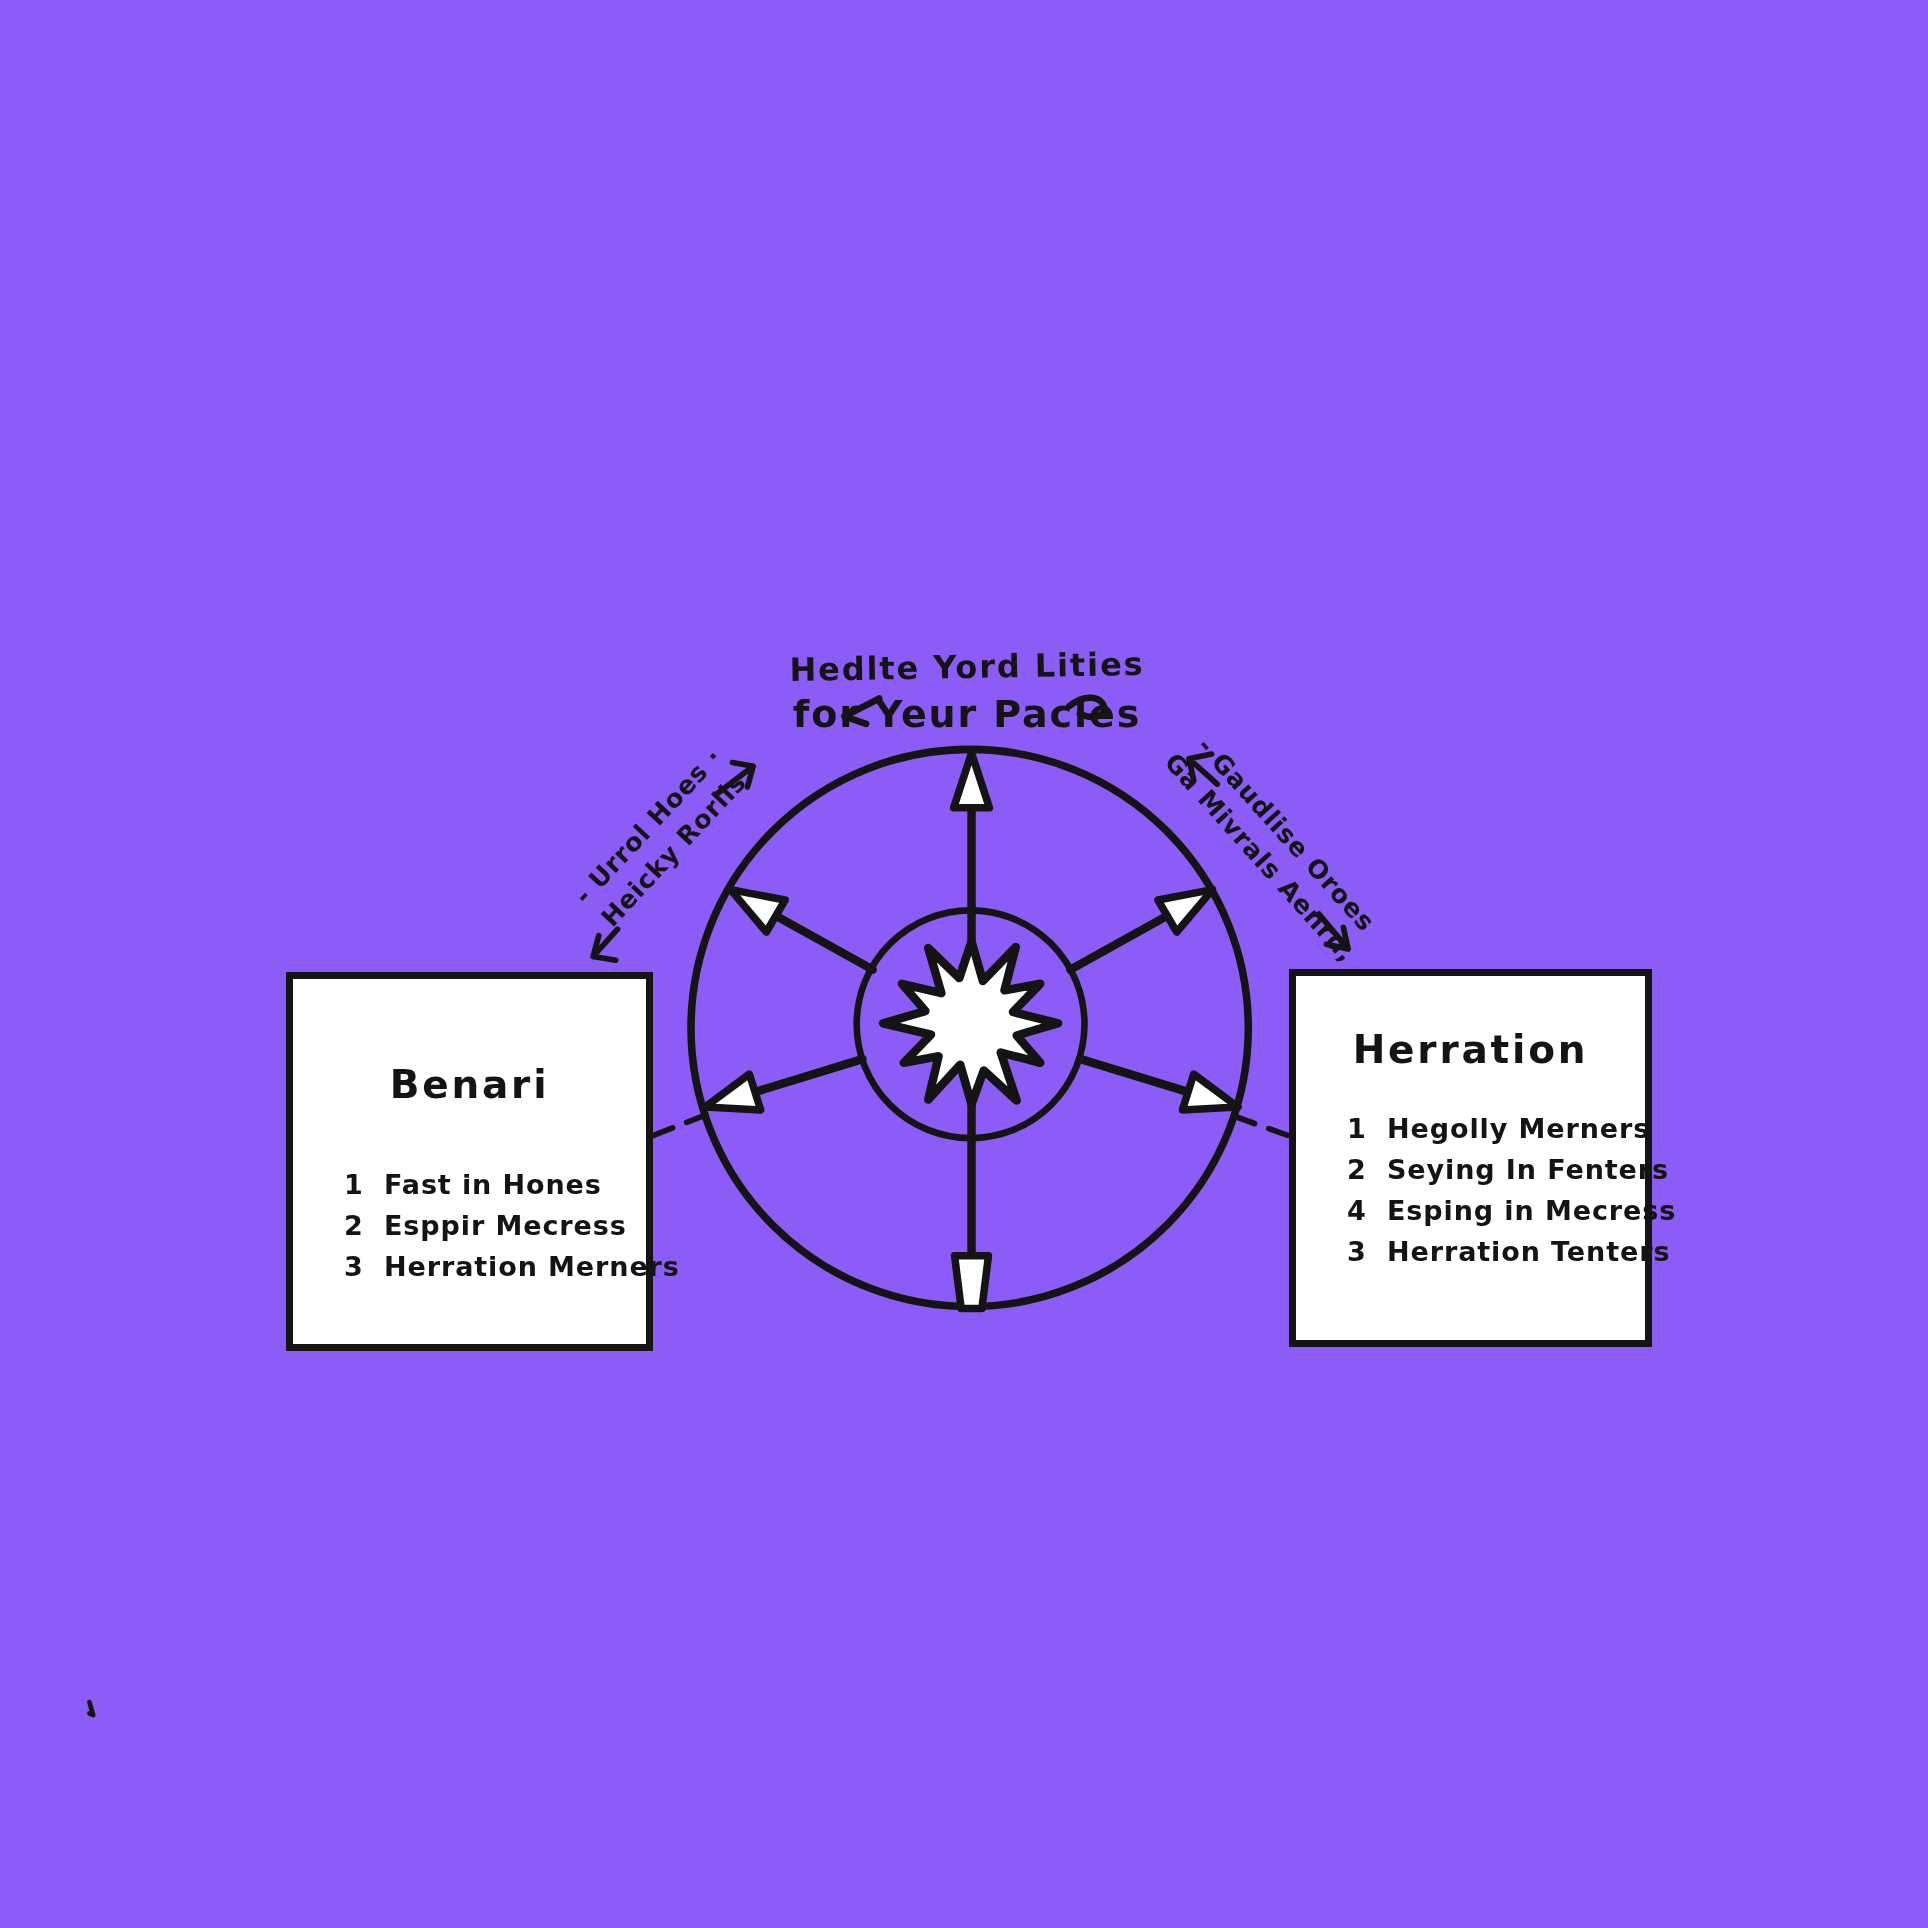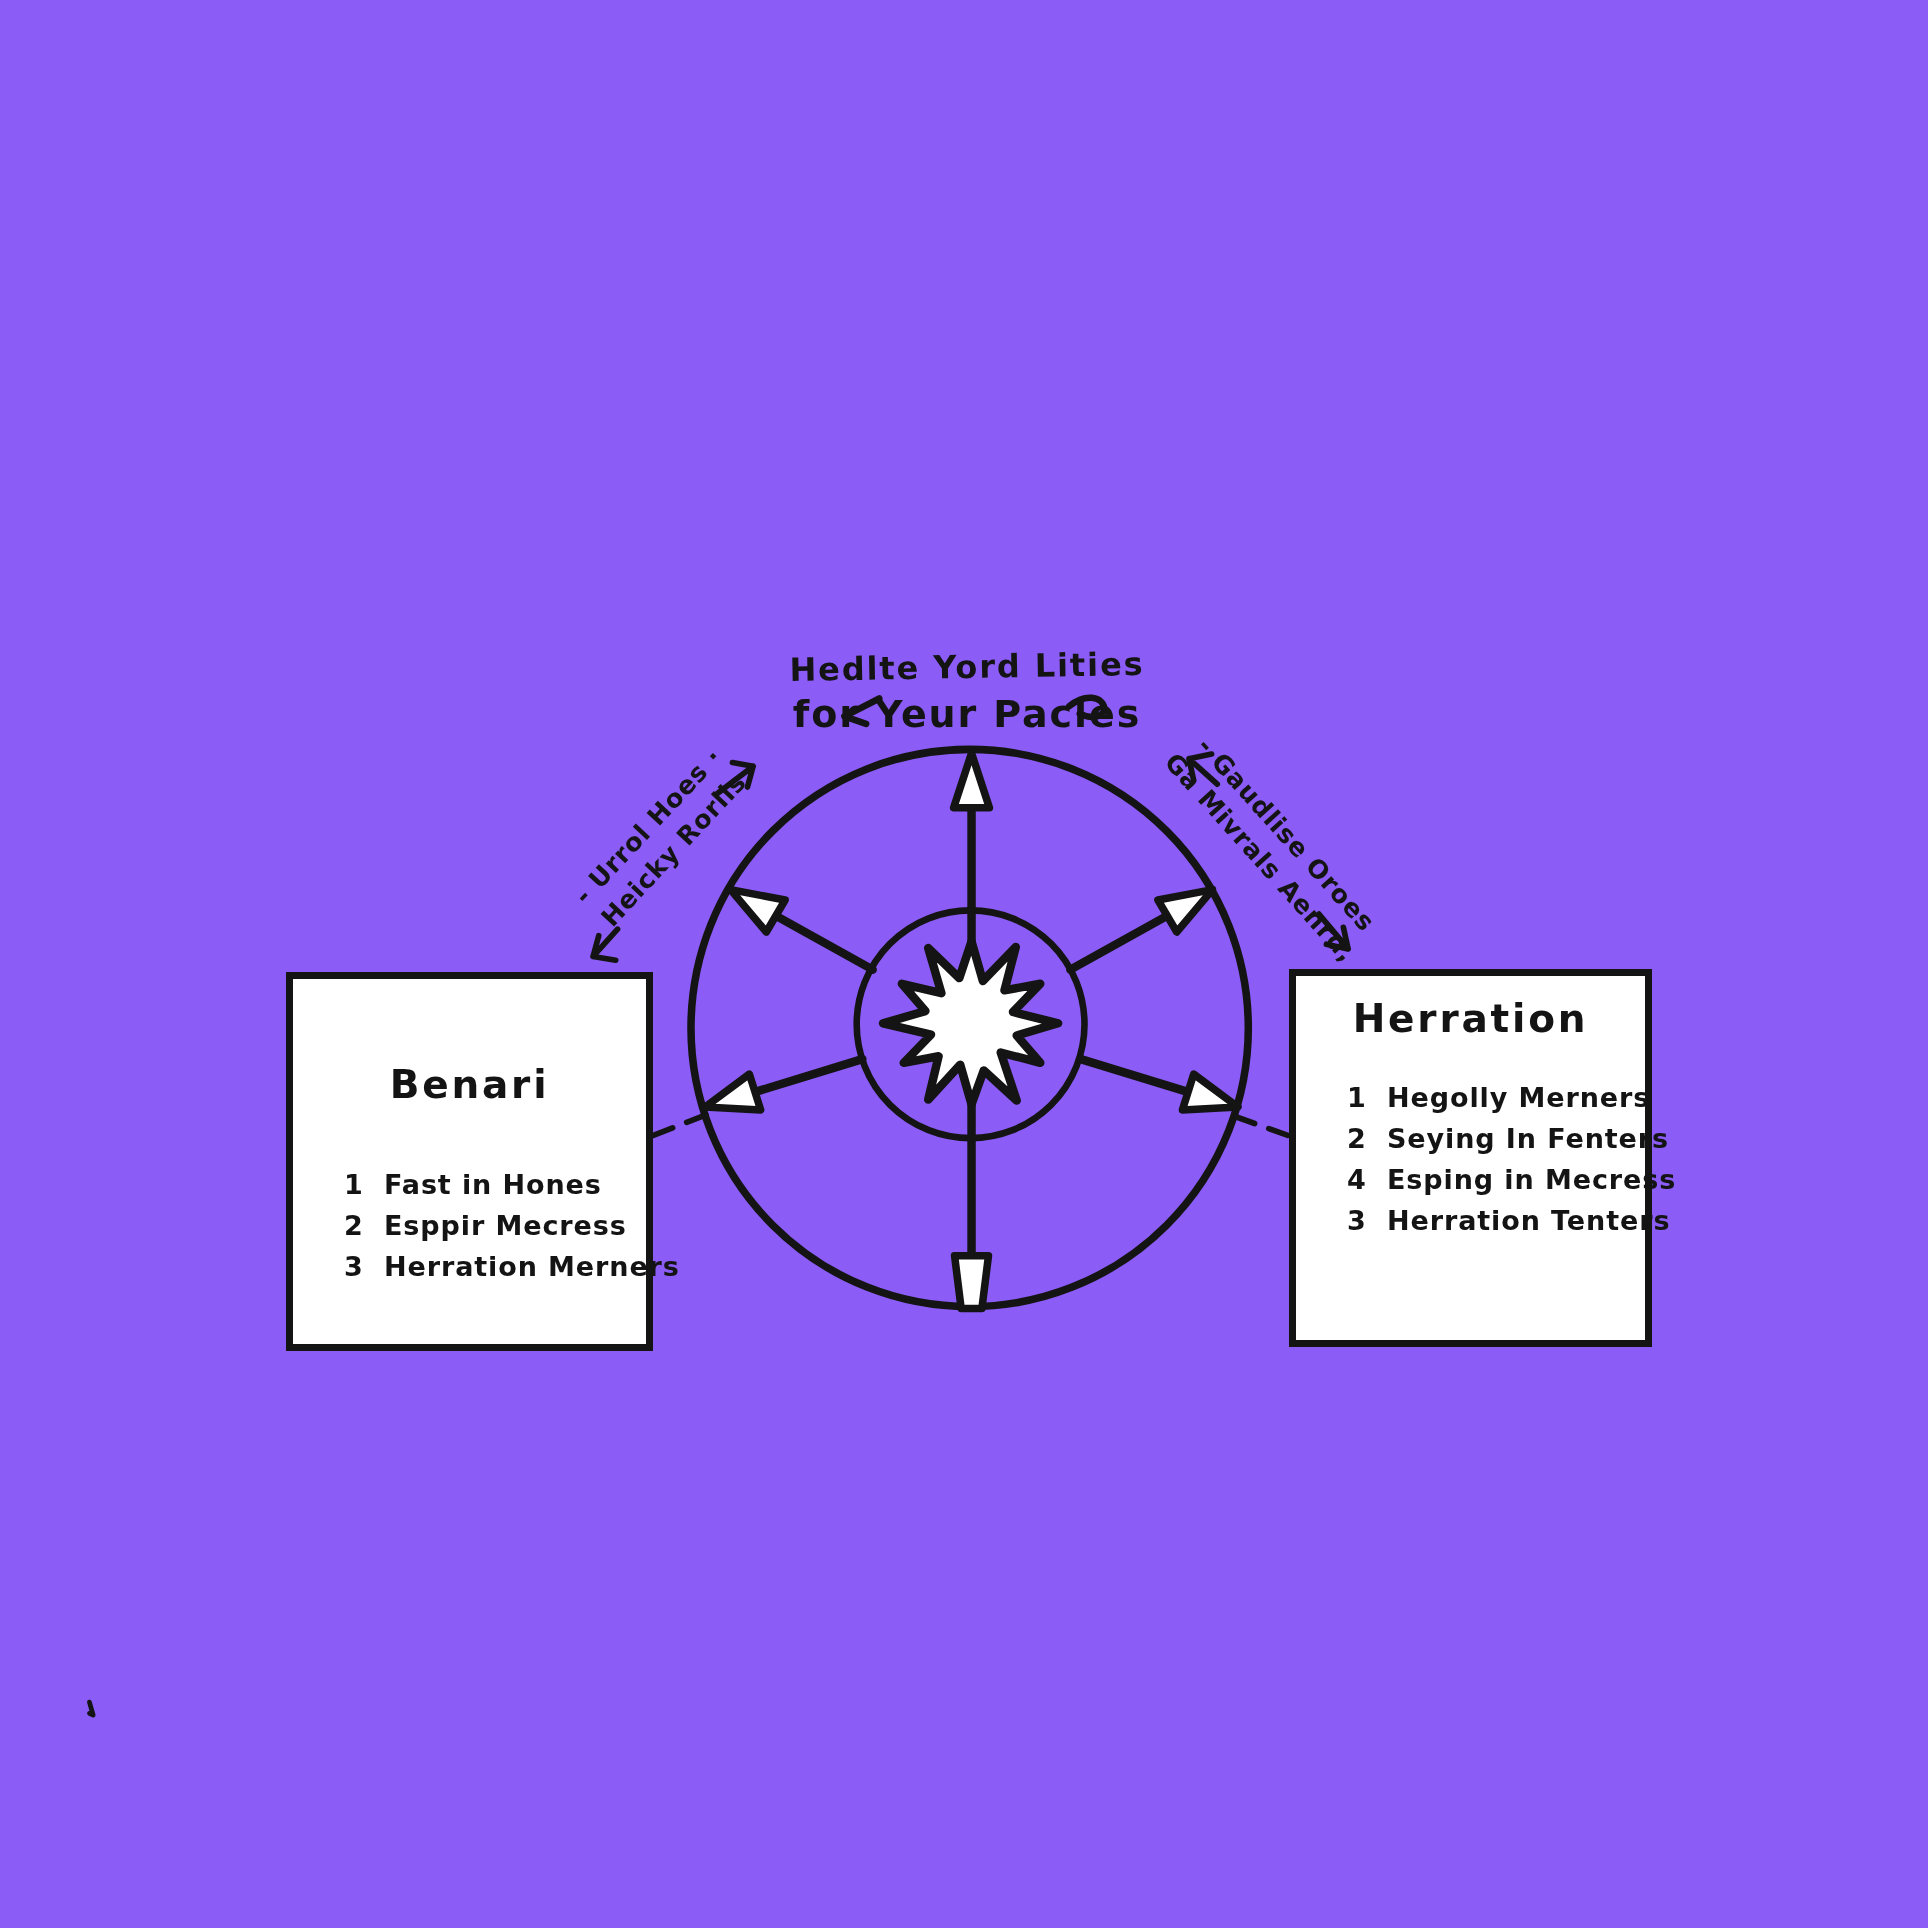--- a/index.html
+++ b/index.html
@@ -16,21 +16,21 @@
   
   .rot-label{text-align:center;font-size:25.4px;font-weight:600;letter-spacing:0.9px;line-height:35px;white-space:nowrap;}
   .rot-left{left:661px;top:838px;transform:translate(-50%,-50%) rotate(-47deg);}
   .rot-right{left:1273px;top:846px;transform:translate(-50%,-50%) rotate(48deg);}
   
   .box{box-sizing:border-box;border:7.5px solid #141414;background:#ffffff;}
   .box-left{left:286px;top:972px;width:367px;height:379px;}
   .box-right{left:1289px;top:969px;width:363px;height:378px;}
   .box-title{text-align:center;font-size:39px;font-weight:600;letter-spacing:2.8px;}
   .box-left .box-title{margin-top:83px;}
-  .box-right .box-title{margin-top:20px;}
+  .box-right .box-title{margin-top:51px;}
   .items{margin-left:51px;margin-right:19px;}
   .box-left .items{margin-top:62px;}
   .box-right .items{margin-top:41px;}
   .row{display:flex;align-items:baseline;height:41px;font-size:27px;font-weight:600;letter-spacing:0.9px;white-space:nowrap;}
   .row .num{width:40px;flex:0 0 40px;}
 </style>
 </head>
 <body>
 
 <div class="canvas">

